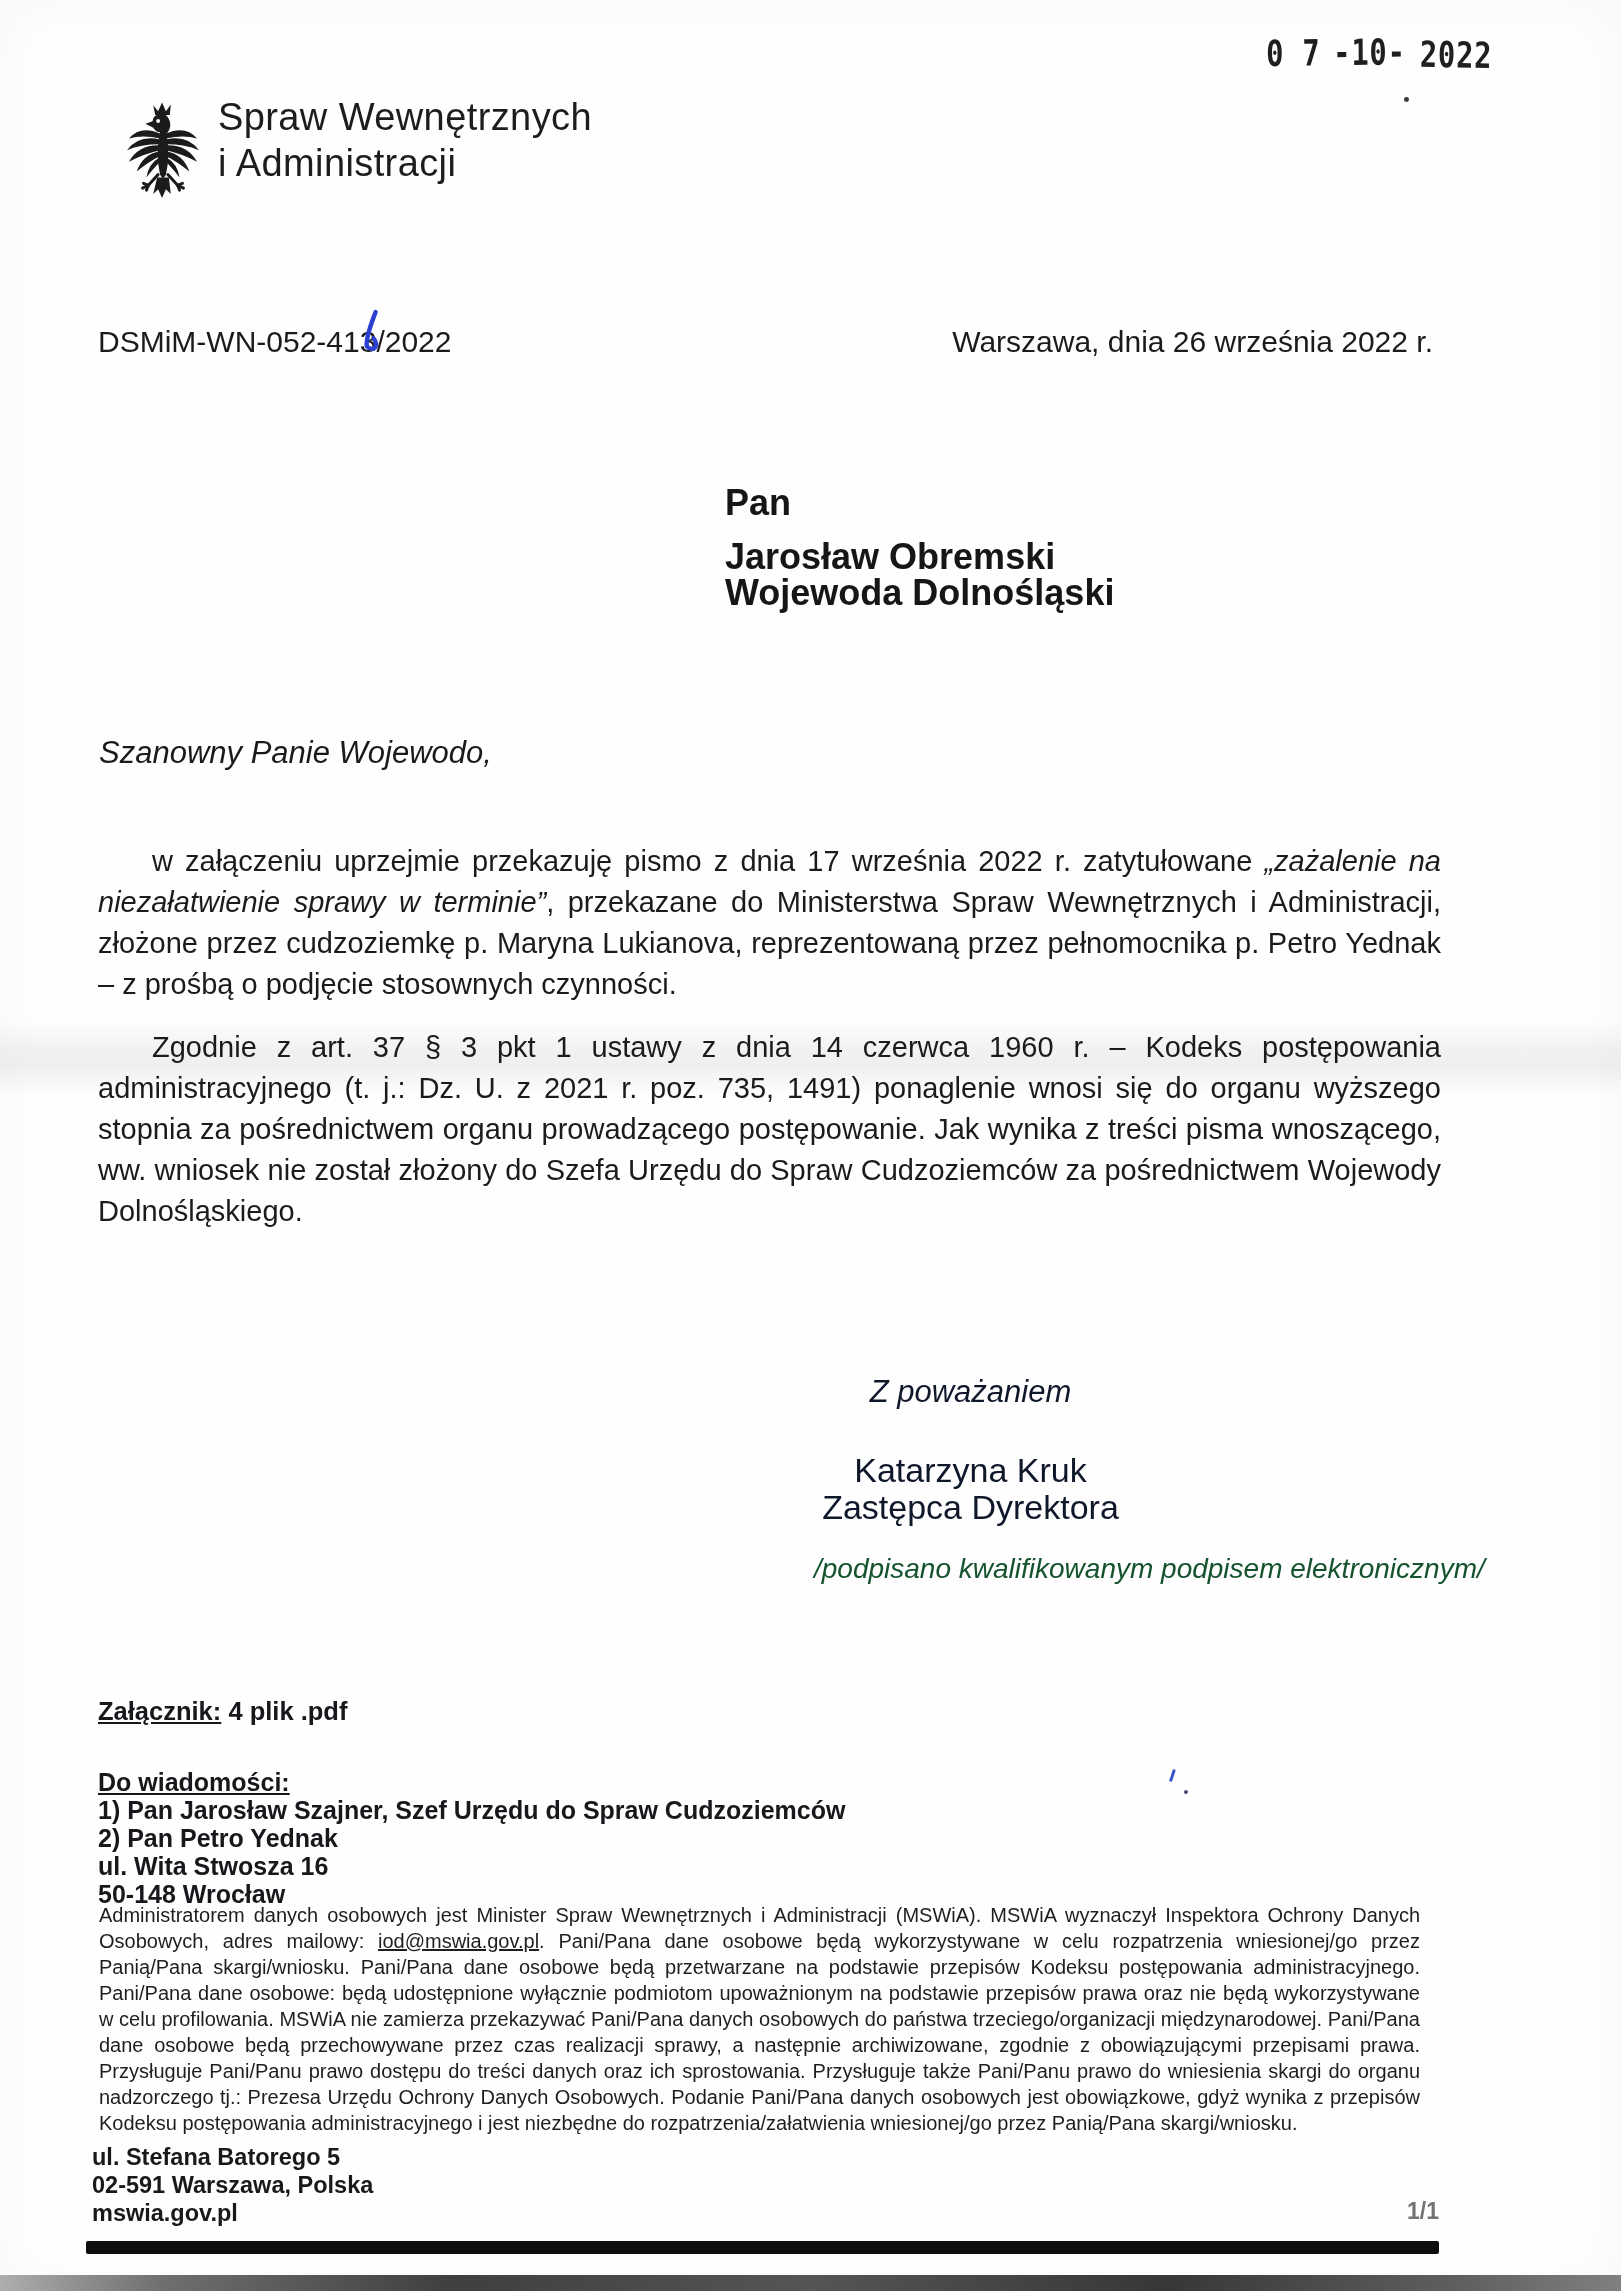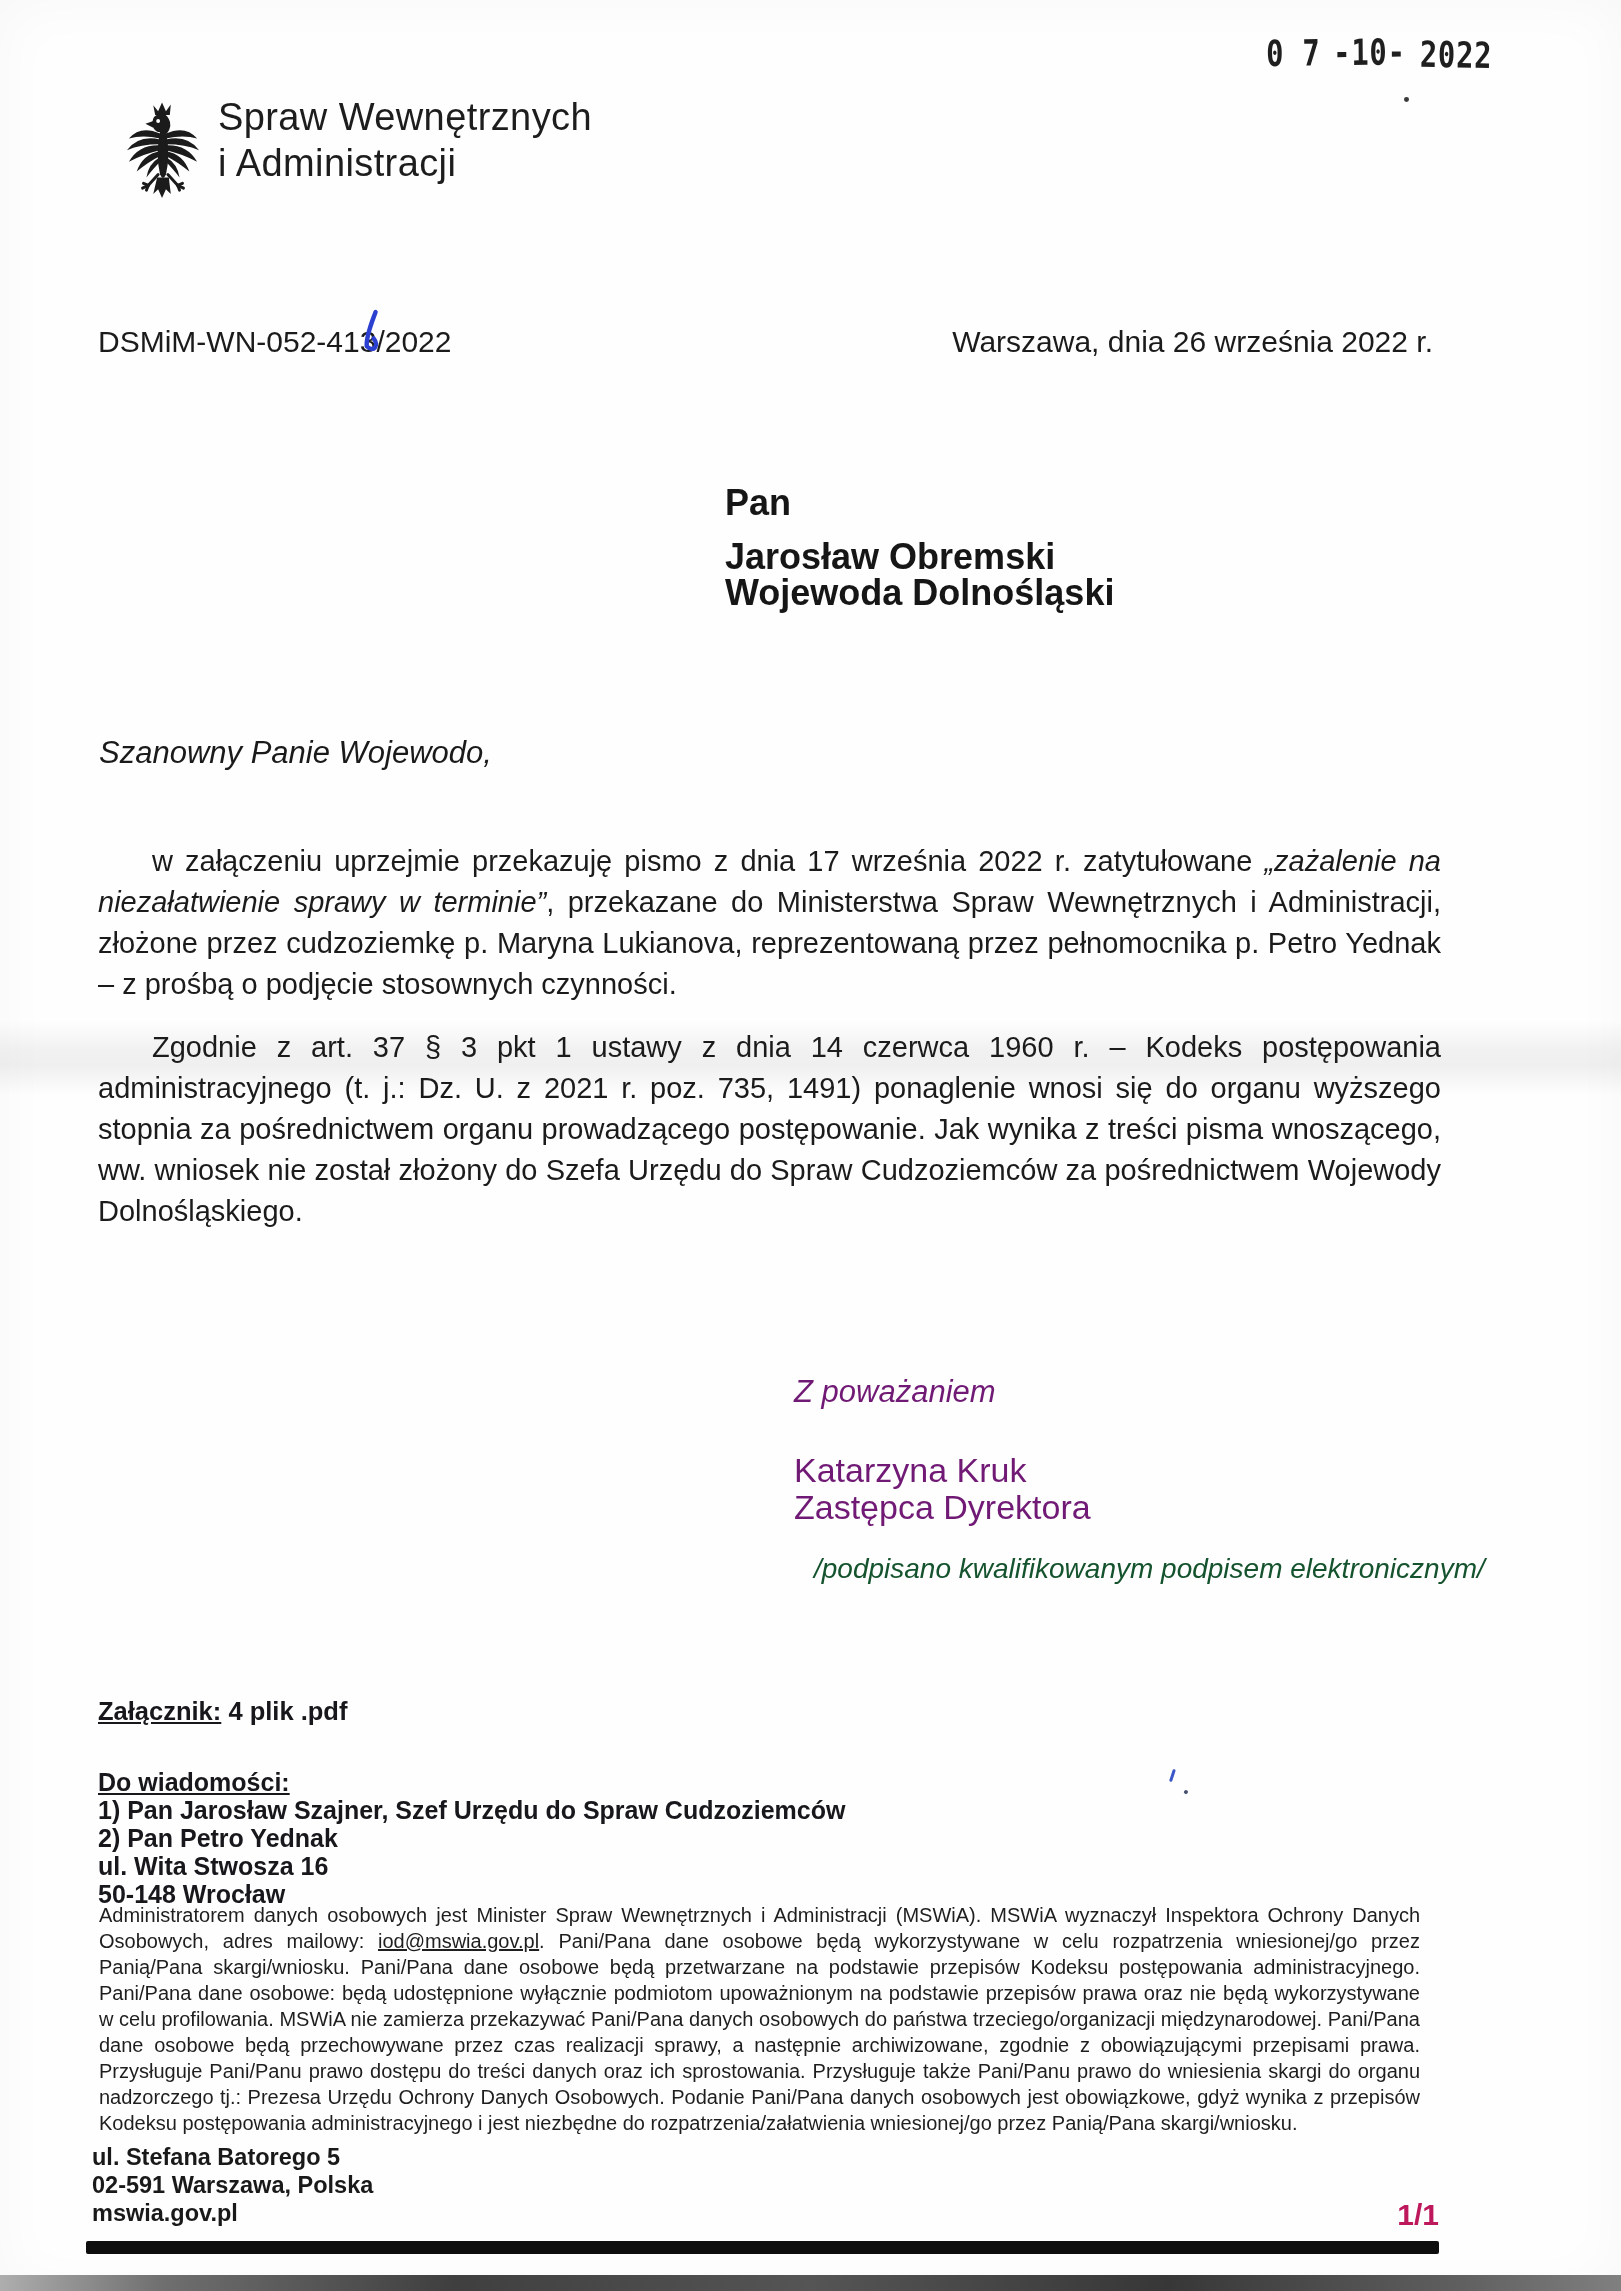--- a/index.html
+++ b/index.html
@@ -48,36 +48,36 @@
   .recipient .honorific{margin-bottom:17.6px;}
 
   .salutation{left:99px;top:735px;font-size:31px;font-style:italic;color:#1a1a1a;}
 
   .body-text{left:98px;top:841px;width:1343px;font-size:29px;line-height:41px;text-align:justify;color:#1b1b1b;}
   .body-text p{margin:0;text-indent:54px;}
   .body-text p + p{margin-top:21.6px;}
   .it{font-style:italic;}
   .bd{font-weight:normal;}
 
-  .closing{left:794px;top:1374px;width:353px;text-align:left;color:#701a75;}
+  .closing{left:794px;top:1374px;width:353px;text-align:center;color:#0f172a;}
   .closing .valediction{font-size:31px;font-style:italic;margin-bottom:42px;}
   .closing .signer{font-size:34px;line-height:37px;}
   .signature-note{left:814px;top:1553px;font-size:28px;font-style:italic;color:#14532d;white-space:nowrap;}
 
   .attachment{left:98px;top:1697px;font-size:25.5px;font-weight:600;color:#17171c;}
   .attachment .u{text-decoration:underline;}
 
   .cc{left:98px;top:1768px;font-size:25px;font-weight:600;line-height:28px;color:#17171c;}
   .cc .u{text-decoration:underline;}
 
   .privacy{left:99px;top:1902px;width:1321px;font-size:20px;line-height:26px;text-align:justify;color:#1e1e1e;}
   .privacy .u{text-decoration:underline;}
 
   .footer-address{left:92px;top:2143px;font-size:23.5px;font-weight:600;line-height:28px;color:#191919;}
-  .page-number{left:1372px;top:2198px;width:67px;text-align:right;font-size:30px;font-weight:600;color:#be185d;}
+  .page-number{left:1372px;top:2198px;width:67px;text-align:right;font-size:23px;font-weight:600;color:#737373;}
 
   .black-bar{left:86px;top:2241px;width:1353px;height:12.7px;background:#0e0e0e;border-radius:2px;}
   .scan-band{left:0;top:1021px;width:1621px;height:74px;
     background:linear-gradient(180deg, rgba(110,110,110,0) 0%, rgba(110,110,110,0.09) 40%, rgba(110,110,110,0.10) 60%, rgba(110,110,110,0) 100%);}
   .bottom-strip{left:0;top:2275px;width:1621px;height:16.7px;
     background:linear-gradient(90deg,#aeaeae 0%,#6f6f6f 10%,#3f3f3f 28%,#555 50%,#373737 72%,#5f5f5f 90%,#808080 100%);}
 
   .ink-mark-1{left:1171px;top:1769px;width:2.9px;height:12.7px;background:#3a56c9;transform:rotate(18deg);border-radius:2px;}
   .ink-mark-2{left:1184px;top:1790px;width:3.9px;height:3.9px;background:#44506e;border-radius:50%;transform:rotate(40deg);}
 </style>

